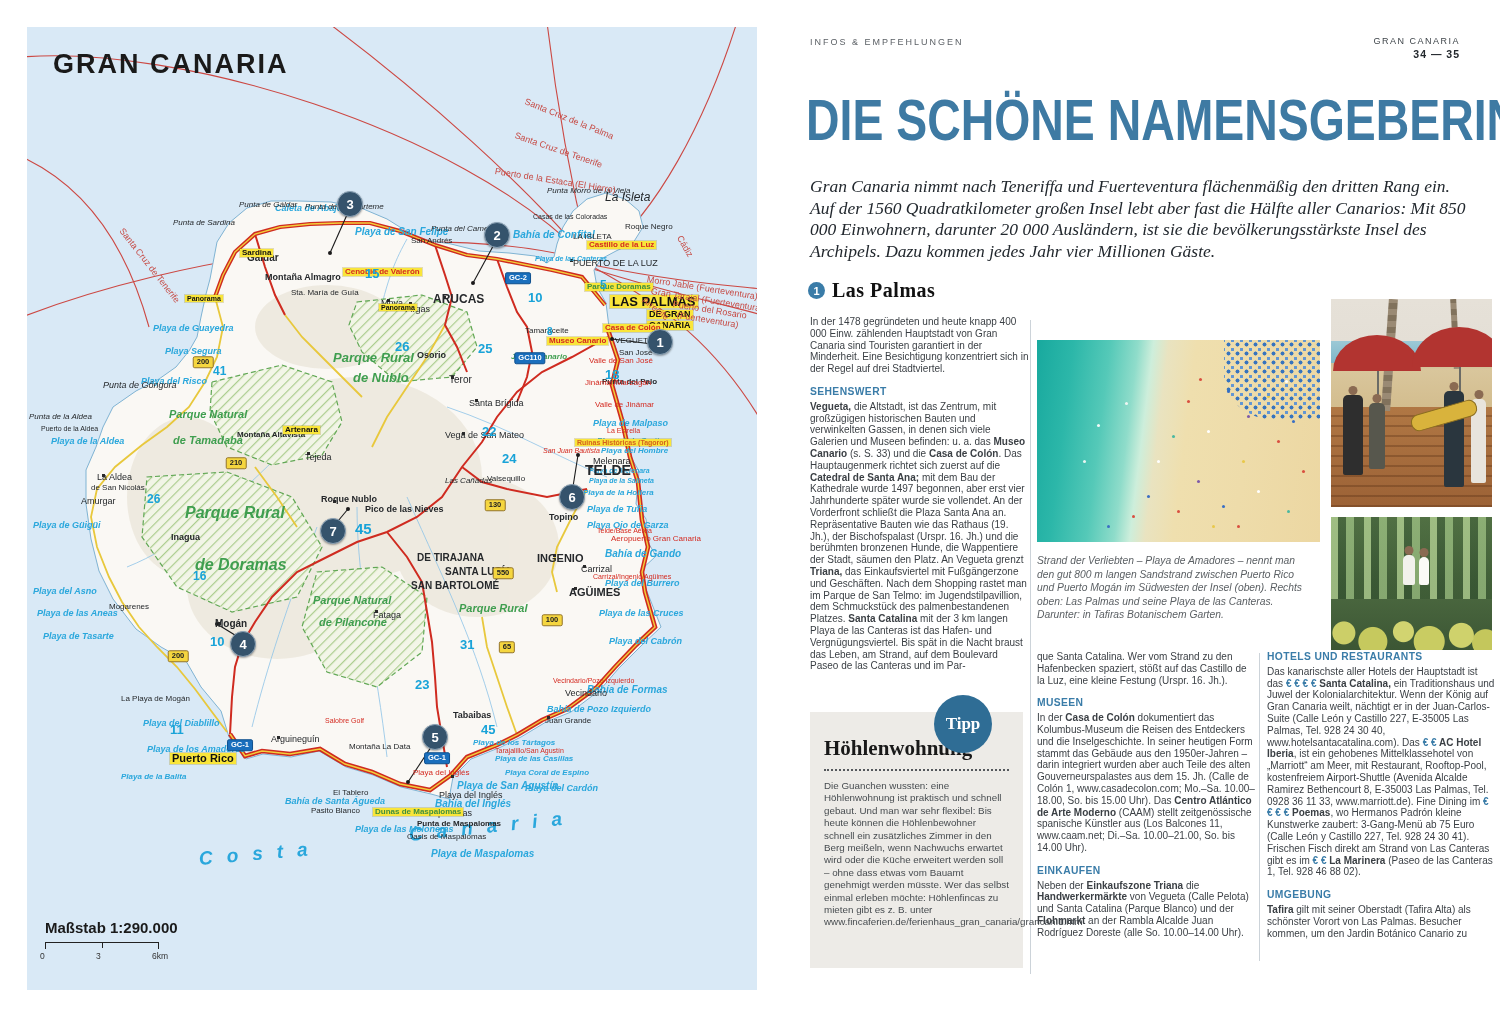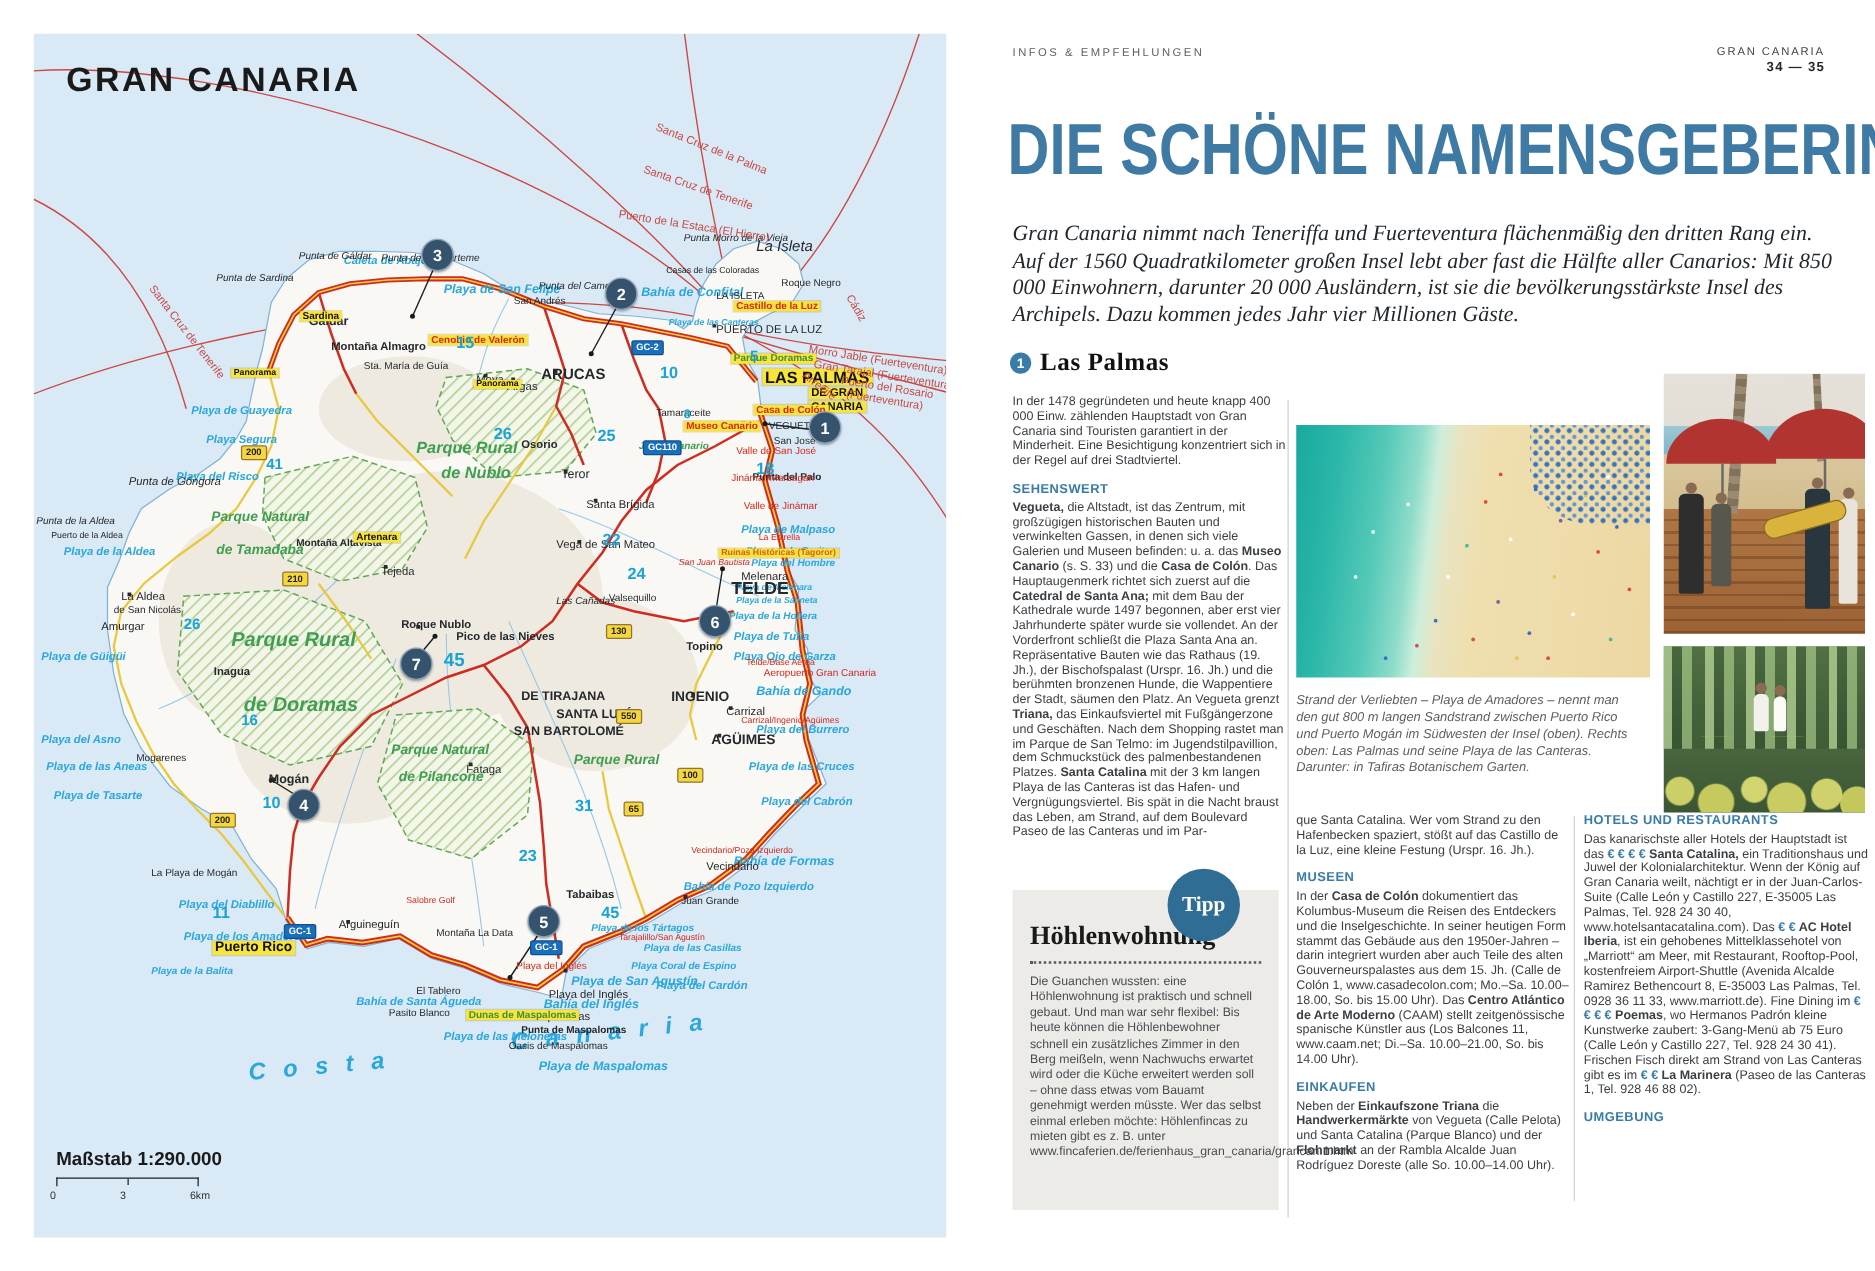--- a/index.html
+++ b/index.html
@@ -267,21 +267,21 @@
         <div class="mlbl sea" style="left: 16px; top: 605px; font-size: 9px;">Playa de Tasarte</div>
         <div class="mlbl sea" style="left: 116px; top: 692px; font-size: 9px;">Playa del Diablillo</div>
         <div class="mlbl sea" style="left: 120px; top: 718px; font-size: 9px;">Playa de los Amadores</div>
         <div class="mlbl sea" style="left: 94px; top: 746px; font-size: 8px;">Playa de la Balita</div>
         <div class="mlbl sea" style="left: 258px; top: 770px; font-size: 9px;">Bahía de Santa Águeda</div>
         <div class="mlbl sea" style="left: 328px; top: 798px; font-size: 9px;">Playa de las Meloneras</div>
         <div class="mlbl sea" style="left: 404px; top: 822px; font-size: 10px;">Playa de Maspalomas</div>
         <div class="mlbl sea" style="left: 408px; top: 772px; font-size: 10px;">Bahía del Inglés</div>
         <div class="mlbl sea" style="left: 430px; top: 754px; font-size: 10px;">Playa de San Agustín</div>
         <div class="mlbl sea" style="left: 478px; top: 742px; font-size: 8px;">Playa Coral de Espino</div>
-        <div class="mlbl sea" style="left: 488px; top: 728px; font-size: 8px; text-align: right;">Playa de las Casillas</div>
+        <div class="mlbl sea" style="left: 468px; top: 728px; font-size: 8px; text-align: right;">Playa de las Casillas</div>
         <div class="mlbl sea" style="left: 446px; top: 712px; font-size: 8px;">Playa de los Tártagos</div>
         <div class="mlbl sea" style="left: 498px; top: 757px; font-size: 9px;">Playa del Cardón</div>
         <div class="mlbl sea" style="left: 560px; top: 658px; font-size: 10px;">Bahía de Formas</div>
         <div class="mlbl sea" style="left: 520px; top: 678px; font-size: 9px;">Bahía de Pozo Izquierdo</div>
         <div class="mlbl sea" style="left: 582px; top: 610px; font-size: 9px;">Playa del Cabrón</div>
         <div class="mlbl sea" style="left: 572px; top: 582px; font-size: 9px;">Playa de las Cruces</div>
         <div class="mlbl sea" style="left: 578px; top: 552px; font-size: 9px;">Playa del Burrero</div>
         <div class="mlbl sea" style="left: 578px; top: 522px; font-size: 10px;">Bahía de Gando</div>
         <div class="mlbl sea" style="left: 560px; top: 494px; font-size: 9px;">Playa Ojo de Garza</div>
         <div class="mlbl sea" style="left: 560px; top: 478px; font-size: 9px;">Playa de Tufia</div>
@@ -521,15 +521,16 @@
     <div class="shead">MUSEEN</div>
     <p><span>In der </span><span style="font-weight: 700;">Casa de Colón</span><span> dokumentiert das Kolumbus-Museum die Reisen des Entdeckers und die Inselgeschichte. In seiner heutigen Form stammt das Gebäude aus den 1950er-Jahren – darin integriert wurden aber auch Teile des alten Gouverneurspalastes aus dem 15. Jh. (Calle de Colón 1, www.casadecolon.com; Mo.–Sa. 10.00–18.00, So. bis 15.00 Uhr). Das </span><span style="font-weight: 700;">Centro Atlántico de Arte Moderno</span><span> (CAAM) stellt zeitgenössische spanische Künstler aus (Los Balcones 11, www.caam.net; Di.–Sa. 10.00–21.00, So. bis 14.00 Uhr).</span></p>
     <div class="shead">EINKAUFEN</div>
     <p><span>Neben der </span><span style="font-weight: 700;">Einkaufszone Triana</span><span> die </span><span style="font-weight: 700;">Handwerkermärkte</span><span> von Vegueta (Calle Pelota) und Santa Catalina (Parque Blanco) und der </span><span style="font-weight: 700;">Flohmarkt</span><span> an der Rambla Alcalde Juan Rodríguez Doreste (alle So. 10.00–14.00 Uhr).</span></p>
   </div>
 
   <div class="col col3">
     <div class="shead" style="margin-top:0">HOTELS UND RESTAURANTS</div>
     <p><span>Das kanarischste aller Hotels der Hauptstadt ist das </span><span style="font-weight: 700; color: rgb(58, 124, 168);">€ € € € </span><span style="font-weight: 700;">Santa Catalina,</span><span> ein Traditionshaus und Juwel der Kolonialarchitektur. Wenn der König auf Gran Canaria weilt, nächtigt er in der Juan-Carlos-Suite (Calle León y Castillo 227, E-35005 Las Palmas, Tel. 928 24 30 40, www.hotelsantacatalina.com). Das </span><span style="font-weight: 700; color: rgb(58, 124, 168);">€ € </span><span style="font-weight: 700;">AC Hotel Iberia</span><span>, ist ein gehobenes Mittelklassehotel von „Marriott“ am Meer, mit Restaurant, Rooftop-Pool, kostenfreiem Airport-Shuttle (Avenida Alcalde Ramirez Bethencourt 8, E-35003 Las Palmas, Tel. 0928 36 11 33, www.marriott.de). Fine Dining im </span><span style="font-weight: 700; color: rgb(58, 124, 168);">€ € € € </span><span style="font-weight: 700;">Poemas</span><span>, wo Hermanos Padrón kleine Kunstwerke zaubert: 3-Gang-Menü ab 75 Euro (Calle León y Castillo 227, Tel. 928 24 30 41). Frischen Fisch direkt am Strand von Las Canteras gibt es im </span><span style="font-weight: 700; color: rgb(58, 124, 168);">€ € </span><span style="font-weight: 700;">La Marinera</span><span> (Paseo de las Canteras 1, Tel. 928 46 88 02).</span></p>
     <div class="shead">UMGEBUNG</div>
+    <p><span style="font-weight: 700;">Tafira</span><span> gilt mit seiner Oberstadt (Tafira Alta) als schönster Vorort von Las Palmas. Besucher kommen, um den Jardin Botánico Canario zu</span></p>
   </div>
 
 </div>
 
 </body></html>

